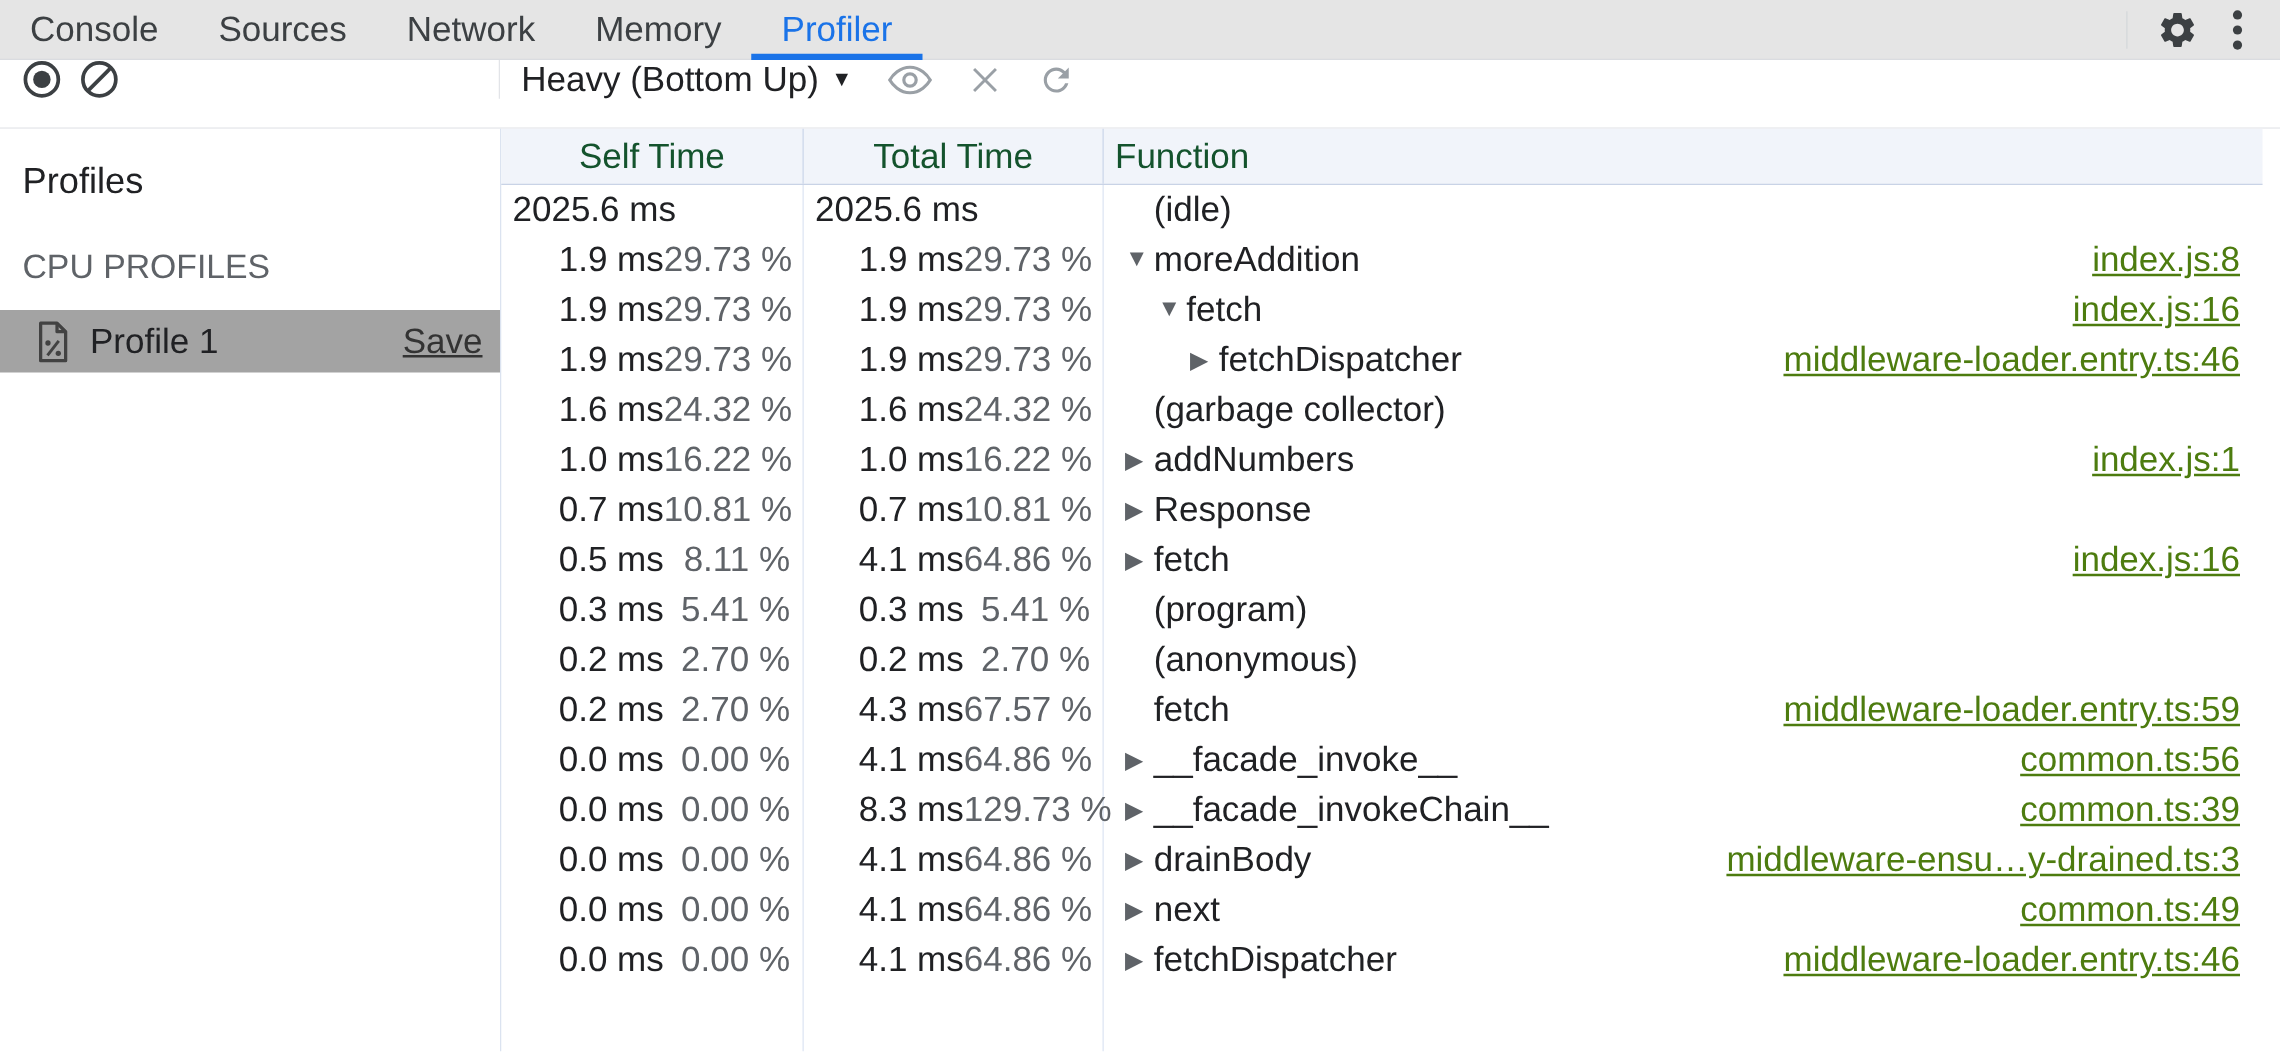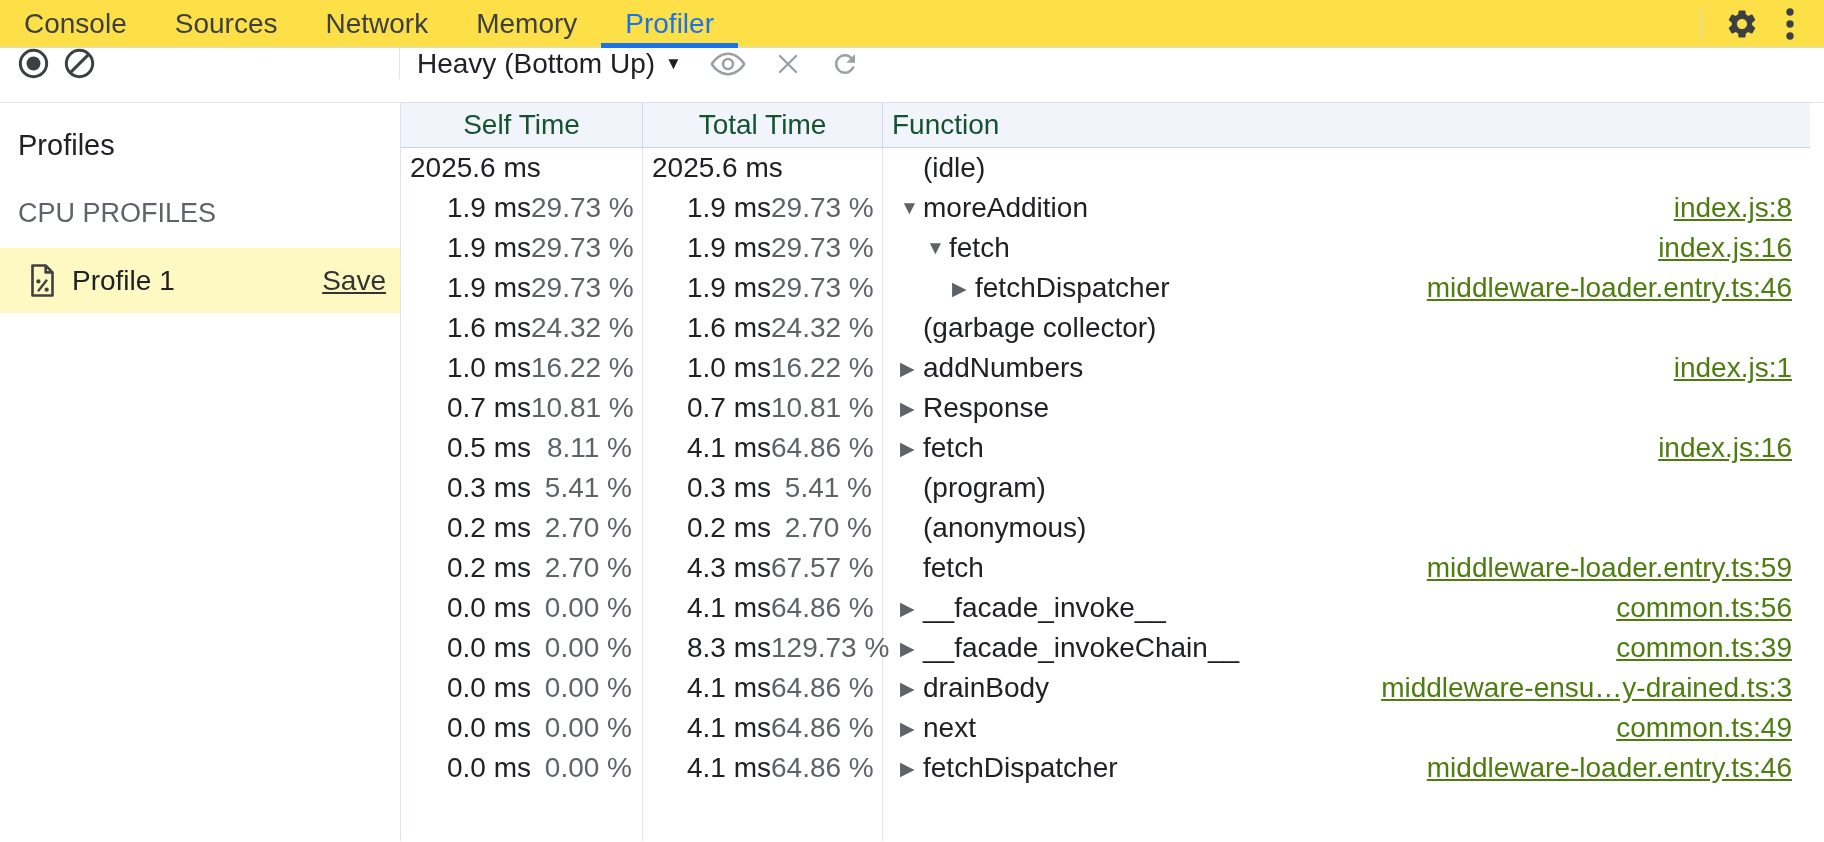--- a/index.html
+++ b/index.html
@@ -5,21 +5,21 @@
   * { margin:0; padding:0; box-sizing:border-box; }
   html,body { width:1824px; height:842px; overflow:hidden; }
   body {
     font-family:"Liberation Sans", sans-serif;
     background:#ffffff; color:#202124;
     -webkit-font-smoothing:antialiased;
   }
 
   
   .tabbar {
-    height:48px; background:#fde047; display:flex; align-items:stretch;
+    height:48px; background:#e5e5e5; display:flex; align-items:stretch;
     border-bottom:1px solid #dadce0; position:relative;
   }
   .tab {
     display:flex; align-items:center; padding:0 24px;
     font-size:28px; color:#3c4043; position:relative; cursor:default;
   }
   .tab.active { color:#1a73e8; }
   .tab.active::after {
     content:""; position:absolute; left:0; right:0; bottom:-1px;
     height:5px; background:#1a73e8;
@@ -43,21 +43,21 @@
   }
   .dropdown .caret { font-size:17px; margin-left:10px; color:#202124; }
   .tool-icon { margin-left:28px; display:flex; align-items:center; cursor:pointer; }
 
   
   .content { display:flex; height:738px; }
   .sidebar { width:400px; flex:none; background:#fff; }
   .sidebar-heading { font-size:29px; color:#202124; margin:26px 0 0 18px; }
   .sidebar-section { font-size:27px; color:#5f6368; margin:36px 0 0 18px; }
   .profile-row {
-    margin-top:19px; height:65px; background:#fef9c3;
+    margin-top:19px; height:50px; background:#a3a3a3;
     display:flex; align-items:center; padding:0 14px 0 30px; cursor:pointer;
   }
   .profile-row .doc-icon { margin-right:17px; display:flex; }
   .profile-name { font-size:28px; color:#202124; flex:1; }
   .save-link { font-size:28px; color:#333; text-decoration:underline; cursor:pointer; }
 
   
   .main-table { flex:1; border-left:1px solid #dbe3f0; display:flex; flex-direction:column; background:#fff; }
   .grid-header {
     height:45px; flex:none; display:flex; background:#f1f4fa;

